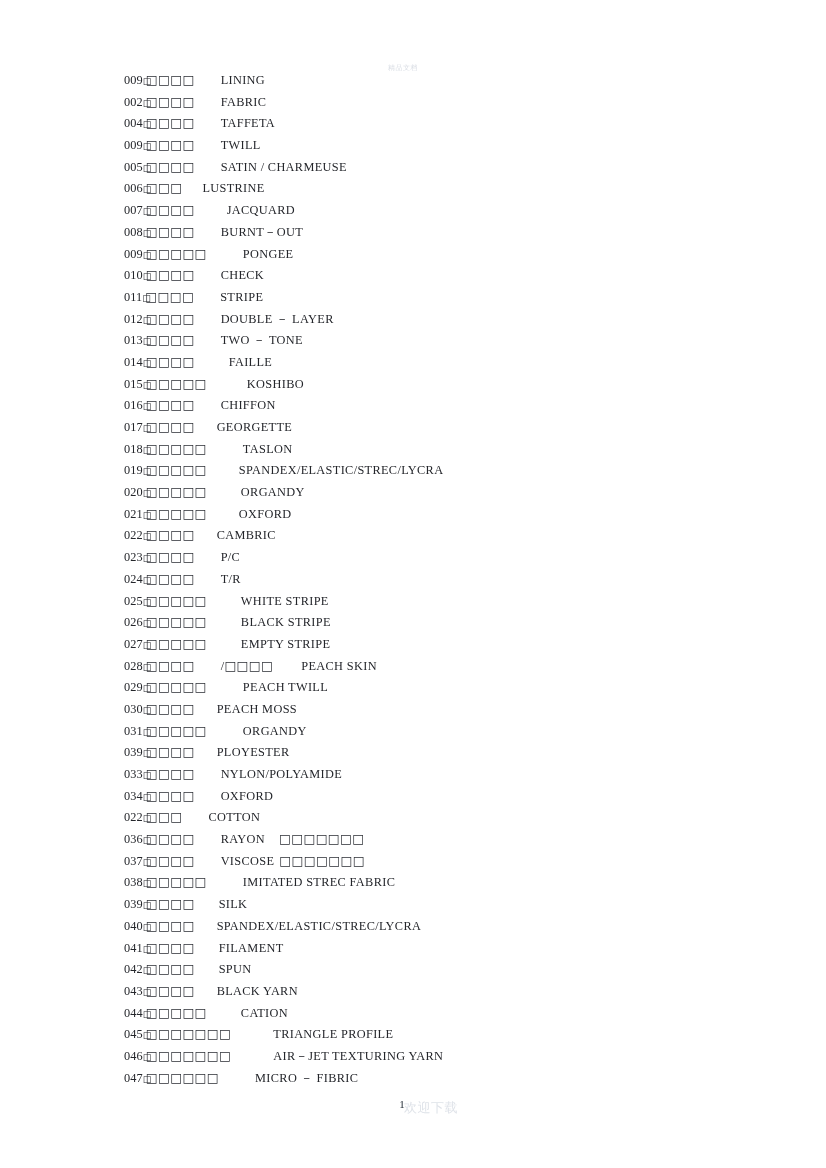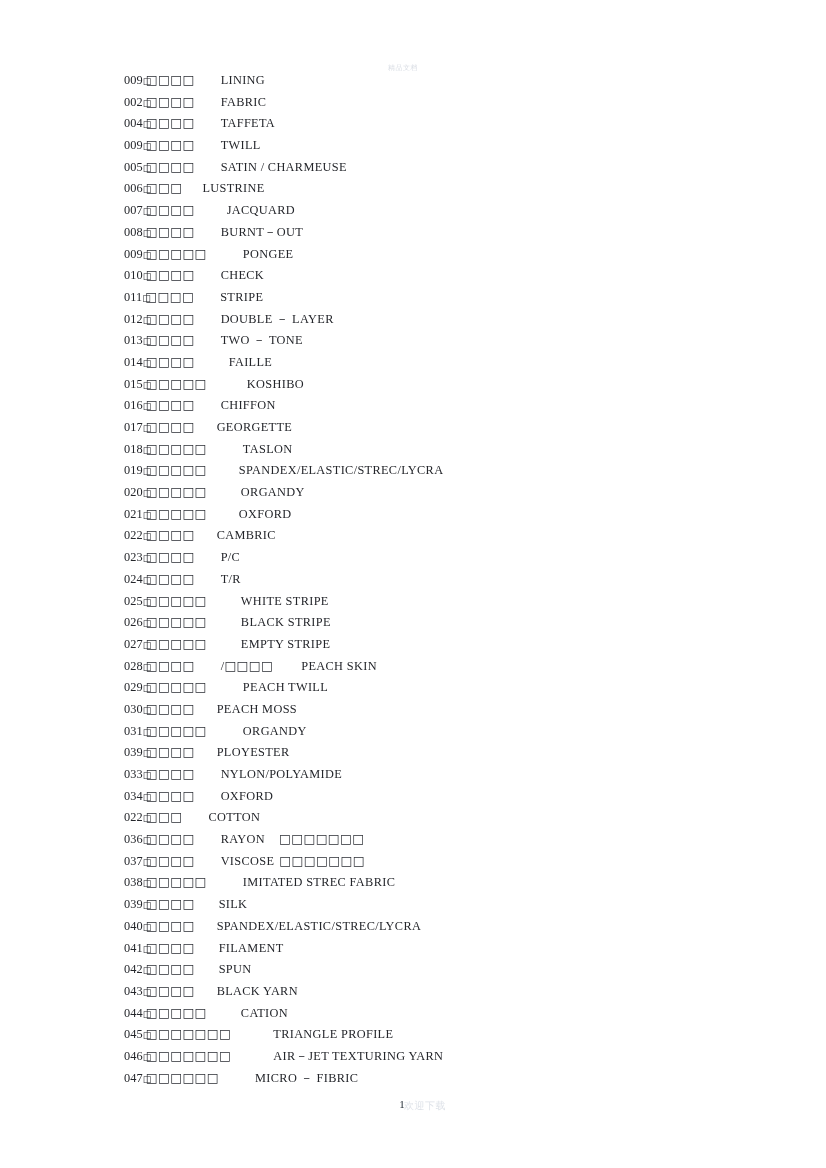--- a/index.html
+++ b/index.html
@@ -31,21 +31,21 @@
     letter-spacing: 0.5px;
     color: #d9dde4;
     white-space: nowrap;
     user-select: none;
   }
   .watermark-bottom {
     position: absolute;
     left: 404px;
     top: 1099px;
     font-family: "DejaVu Sans", sans-serif;
-    font-size: 10px;
+    font-size: 13px;
     letter-spacing: 0.5px;
     color: #dfe3e9;
     white-space: nowrap;
     user-select: none;
   }
 
   
   .glossary {
     position: absolute;
     left: 124px;

